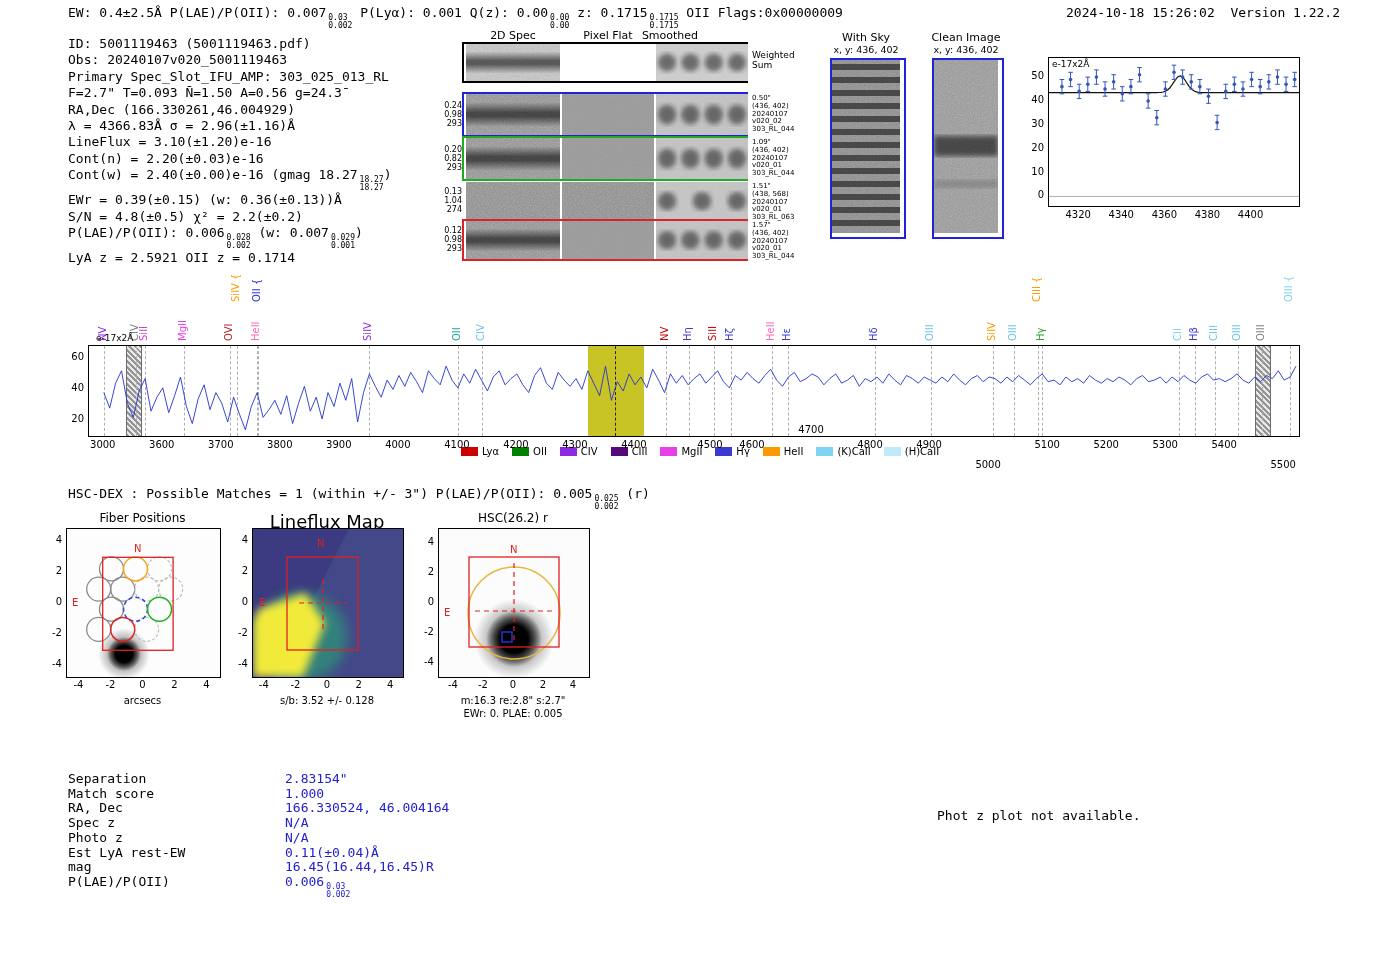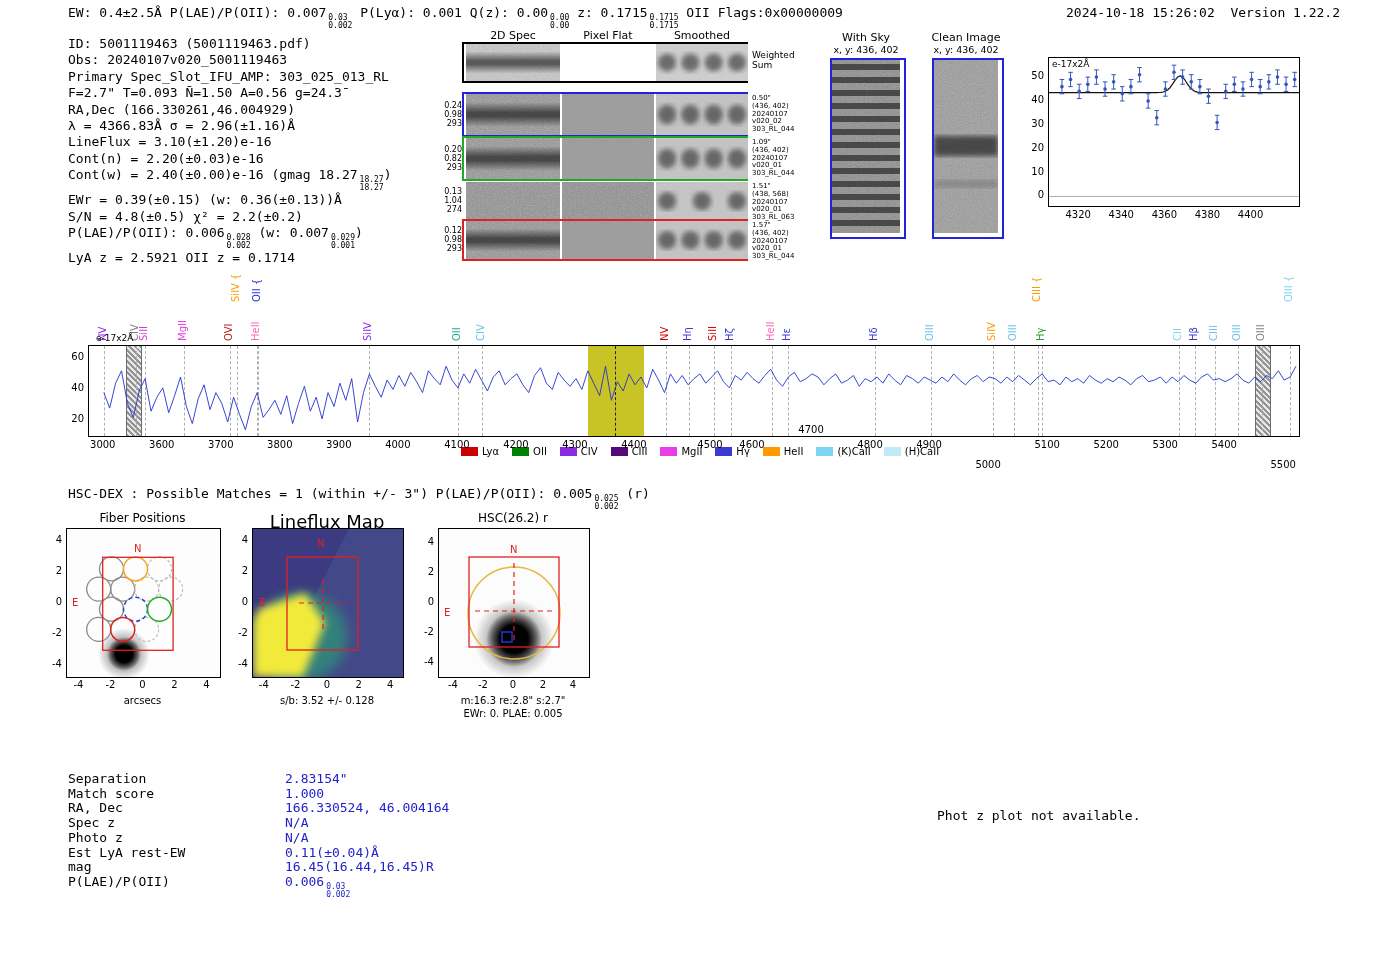--- a/index.html
+++ b/index.html
@@ -94,21 +94,21 @@
           <span>0.002</span>
         </span><span> (w: 0.007</span><span class="frac">
           <span>0.029</span>
           <span>0.001</span>
         </span><span>)</span></div>
       <div>LyA z = 2.5921  OII z = 0.1714</div>
     </div>
 
   <div class="coltitle" style="left:466px;top:29px;width:94px">2D Spec</div>
   <div class="coltitle" style="left:562px;top:29px;width:92px">Pixel Flat</div>
-  <div class="coltitle" style="left:656px;top:29px;width:92px">Smoothed</div>
+  <div class="coltitle" style="left:624px;top:29px;width:92px">Smoothed</div>
   <div id="cutout-rows">
       <div style="position: absolute; left: 462px; top: 42px; width: 286px; height: 41px; border: 2px solid rgb(0, 0, 0); box-sizing: border-box;"></div>
       <div style="position: absolute; left: 466px; top: 44px; width: 94px; height: 37px; overflow: hidden;"><svg width="94" height="37">
           <rect x="0" y="0" width="94" height="37" fill="#c9c9c9"></rect>
           <rect x="0" y="0" width="94" height="37" filter="url(#nz)" opacity="0.45"></rect>
           <rect x="0" y="7.4" width="94" height="22.2" fill="url(#gband)"></rect>
         </svg></div>
       <div style="position: absolute; left: 562px; top: 44px; width: 92px; height: 37px; overflow: hidden;"><svg width="92" height="37">
           <rect x="0" y="0" width="92" height="37" fill="#ffffff"></rect>
         </svg></div>

